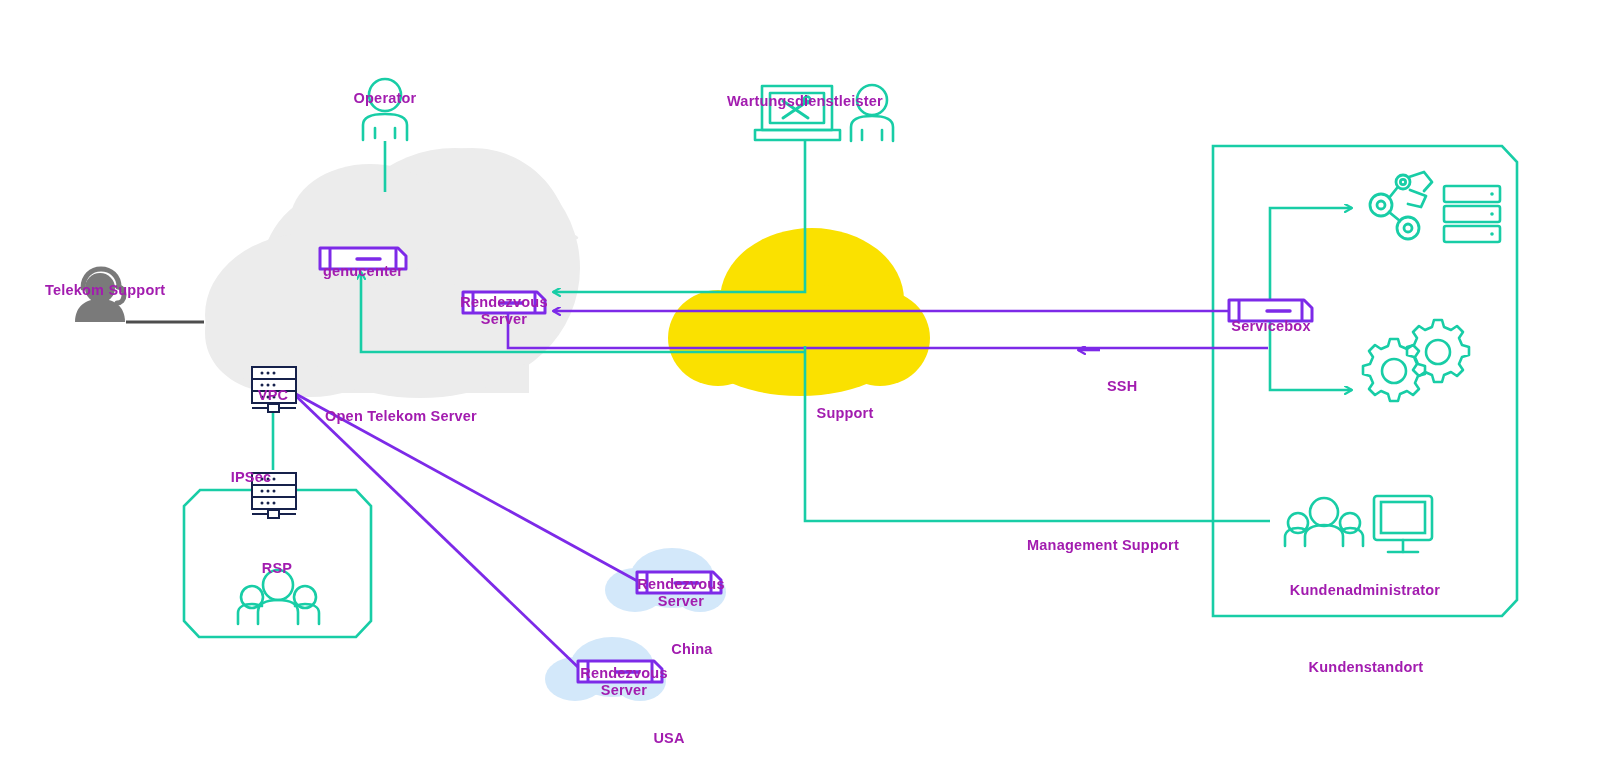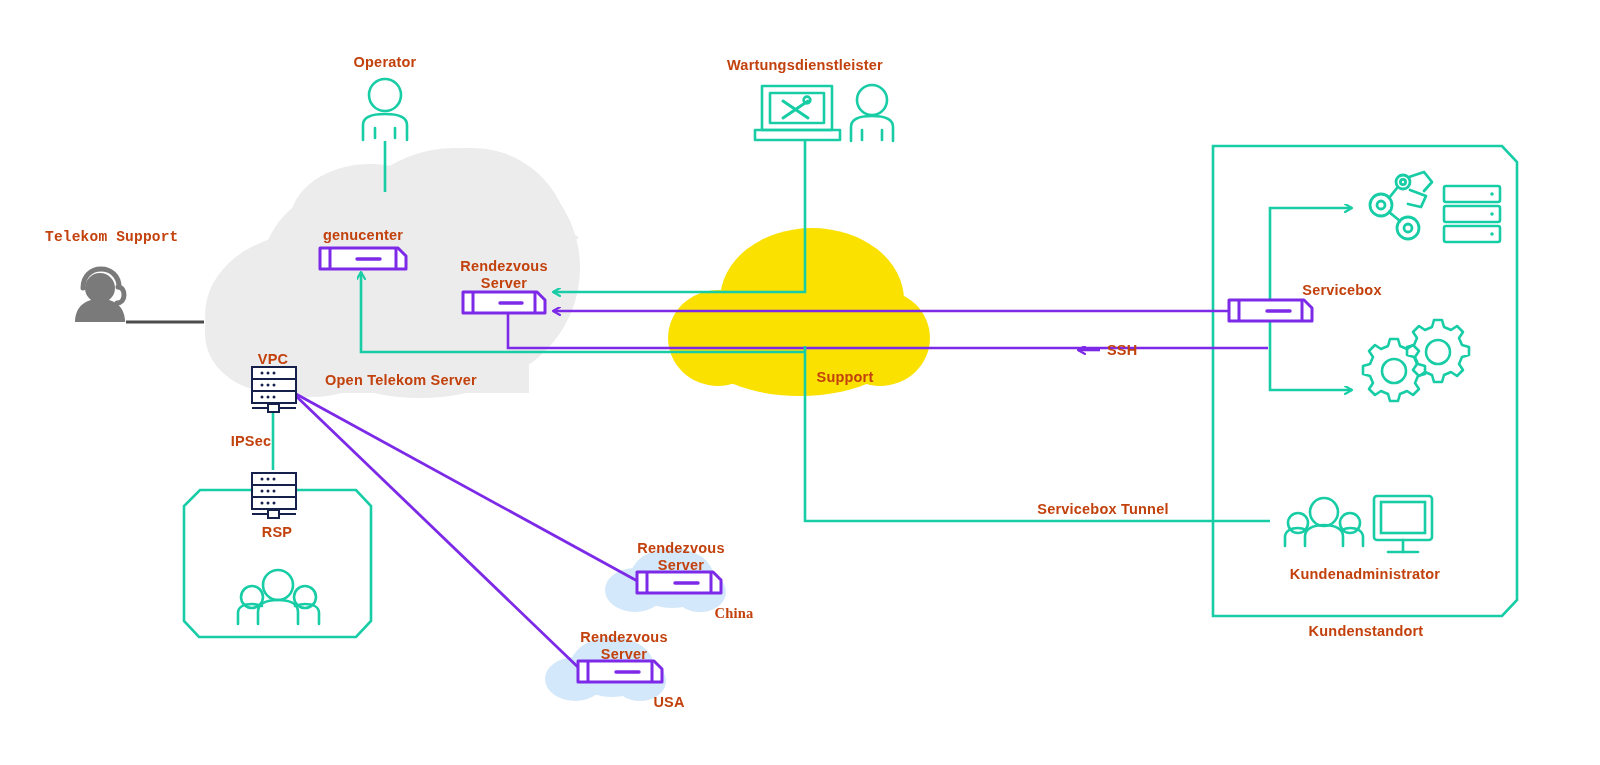--- a/index.html
+++ b/index.html
@@ -19,26 +19,27 @@
   }
   #diagram-svg {
     position: absolute;
     left: 0;
     top: 0;
     width: 1600px;
     height: 765px;
   }
   .lbl {
     position: absolute;
-    color: #c2410c;
+    color: #a21caf;
     font-weight: bold;
     font-size: 14.5px;
     line-height: 17px;
     white-space: pre;
     letter-spacing: 0.2px;
+    margin-top: 36px;
   }
   .lbl.center { text-align: center; transform: translateX(-50%); }
   .lbl.left   { text-align: left; }
 </style>
 </head>
 <body>
 
 <div id="stage">
 
   <svg id="diagram-svg" viewBox="0 0 1600 765">
@@ -278,50 +279,50 @@
       <rect x="1381" y="502" width="44" height="31"></rect>
       <path d="M1403,540 L1403,552"></path>
       <path d="M1388,552 L1418,552"></path>
     </g>
   </svg>
 
   <div class="lbl center" style="left:385px; top:54px;">Operator</div>
 
   <div class="lbl center" style="left:805px; top:57px;">Wartungsdienstleister</div>
 
-  <div class="lbl left" style="left:45px; top:229px;font-family:Liberation Mono, monospace;">Telekom Support</div>
+  <div class="lbl left" style="left:45px; top:246px;">Telekom Support</div>
 
   <div class="lbl center" style="left:363px; top:227px;">genucenter</div>
 
   <div class="lbl center" style="left:504px; top:258px;">Rendezvous
 Server</div>
 
   <div class="lbl center" style="left:401px; top:372px;">Open Telekom Server</div>
 
   <div class="lbl center" style="left:273px; top:351px;">VPC</div>
 
   <div class="lbl center" style="left:251px; top:433px;">IPSec</div>
 
   <div class="lbl center" style="left:277px; top:524px;">RSP</div>
 
   <div class="lbl center" style="left:845px; top:369px;">Support</div>
 
   <div class="lbl center" style="left:681px; top:540px;">Rendezvous
 Server</div>
 
-  <div class="lbl center" style="left:734px; top:605px;font-family:Liberation Serif, serif;">China</div>
+  <div class="lbl center" style="left:692px; top:605px;">China</div>
 
   <div class="lbl center" style="left:624px; top:629px;">Rendezvous
 Server</div>
 
   <div class="lbl center" style="left:669px; top:694px;">USA</div>
 
   <div class="lbl left" style="left:1107px; top:342px;">SSH</div>
 
-  <div class="lbl center" style="left:1342px; top:282px;">Servicebox</div>
-
-  <div class="lbl center" style="left:1103px; top:501px;">Servicebox Tunnel</div>
-
-  <div class="lbl center" style="left:1365px; top:566px;text-align:center;">Kundenadministrator</div>
+  <div class="lbl center" style="left:1271px; top:282px;">Servicebox</div>
+
+  <div class="lbl center" style="left:1103px; top:501px;">Management Support</div>
+
+  <div class="lbl center" style="left:1365px; top:546px;text-align:center;">Kundenadministrator</div>
 
   <div class="lbl center" style="left:1366px; top:623px;text-align:center;">Kundenstandort</div>
 
 </div>
 
 </body></html>

